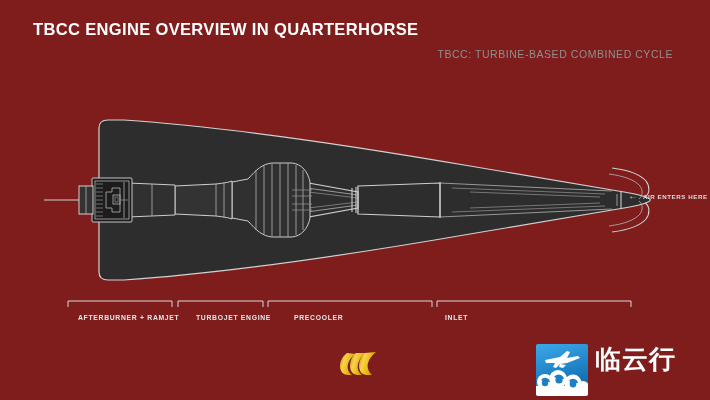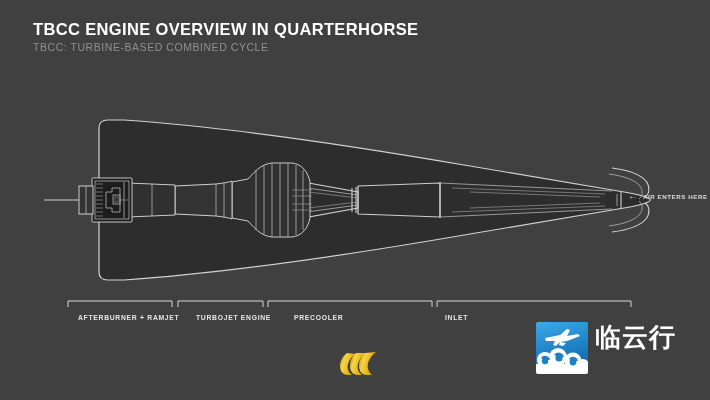--- a/index.html
+++ b/index.html
@@ -5,21 +5,21 @@
 <style>
   html, body {
     margin: 0;
     padding: 0;
     background: #0a0a0a;
   }
   #root {
     position: relative;
     width: 710px;
     height: 400px;
-    background: #404040;
+    background: #7f1d1d;
     overflow: hidden;
     font-family: "Liberation Sans", sans-serif;
     -webkit-font-smoothing: antialiased;
   }
   
   #header {
     position: absolute;
     left: 33px;
     top: 20px;
     width: 640px;
@@ -31,22 +31,23 @@
     letter-spacing: 0.35px;
     line-height: 19px;
     white-space: nowrap;
   }
   #subtitle {
     color: #8f8f8f;
     font-size: 10.5px;
     font-weight: normal;
     letter-spacing: 0.55px;
     line-height: 14px;
-    margin-top: 1px;
+    margin-top: 8px;
     white-space: nowrap;
+    text-align: right;
   }
   
   #diagram {
     position: absolute;
     left: 0;
     top: 0;
     width: 710px;
     height: 400px;
   }
   
@@ -85,21 +86,21 @@
     position: absolute;
     left: 331px;
     top: 350px;
     width: 48px;
     height: 28px;
   }
   
   #watermark {
     position: absolute;
     left: 536px;
-    top: 322px;
+    top: 344px;
     display: flex;
     align-items: flex-start;
     gap: 7px;
   }
   #wm-badge {
     width: 52px;
     height: 52px;
     background: linear-gradient(165deg,#3ca9e8 0%,#1d7fc4 55%,#0d5a96 100%);
     border-radius: 2px;
     position: relative;

